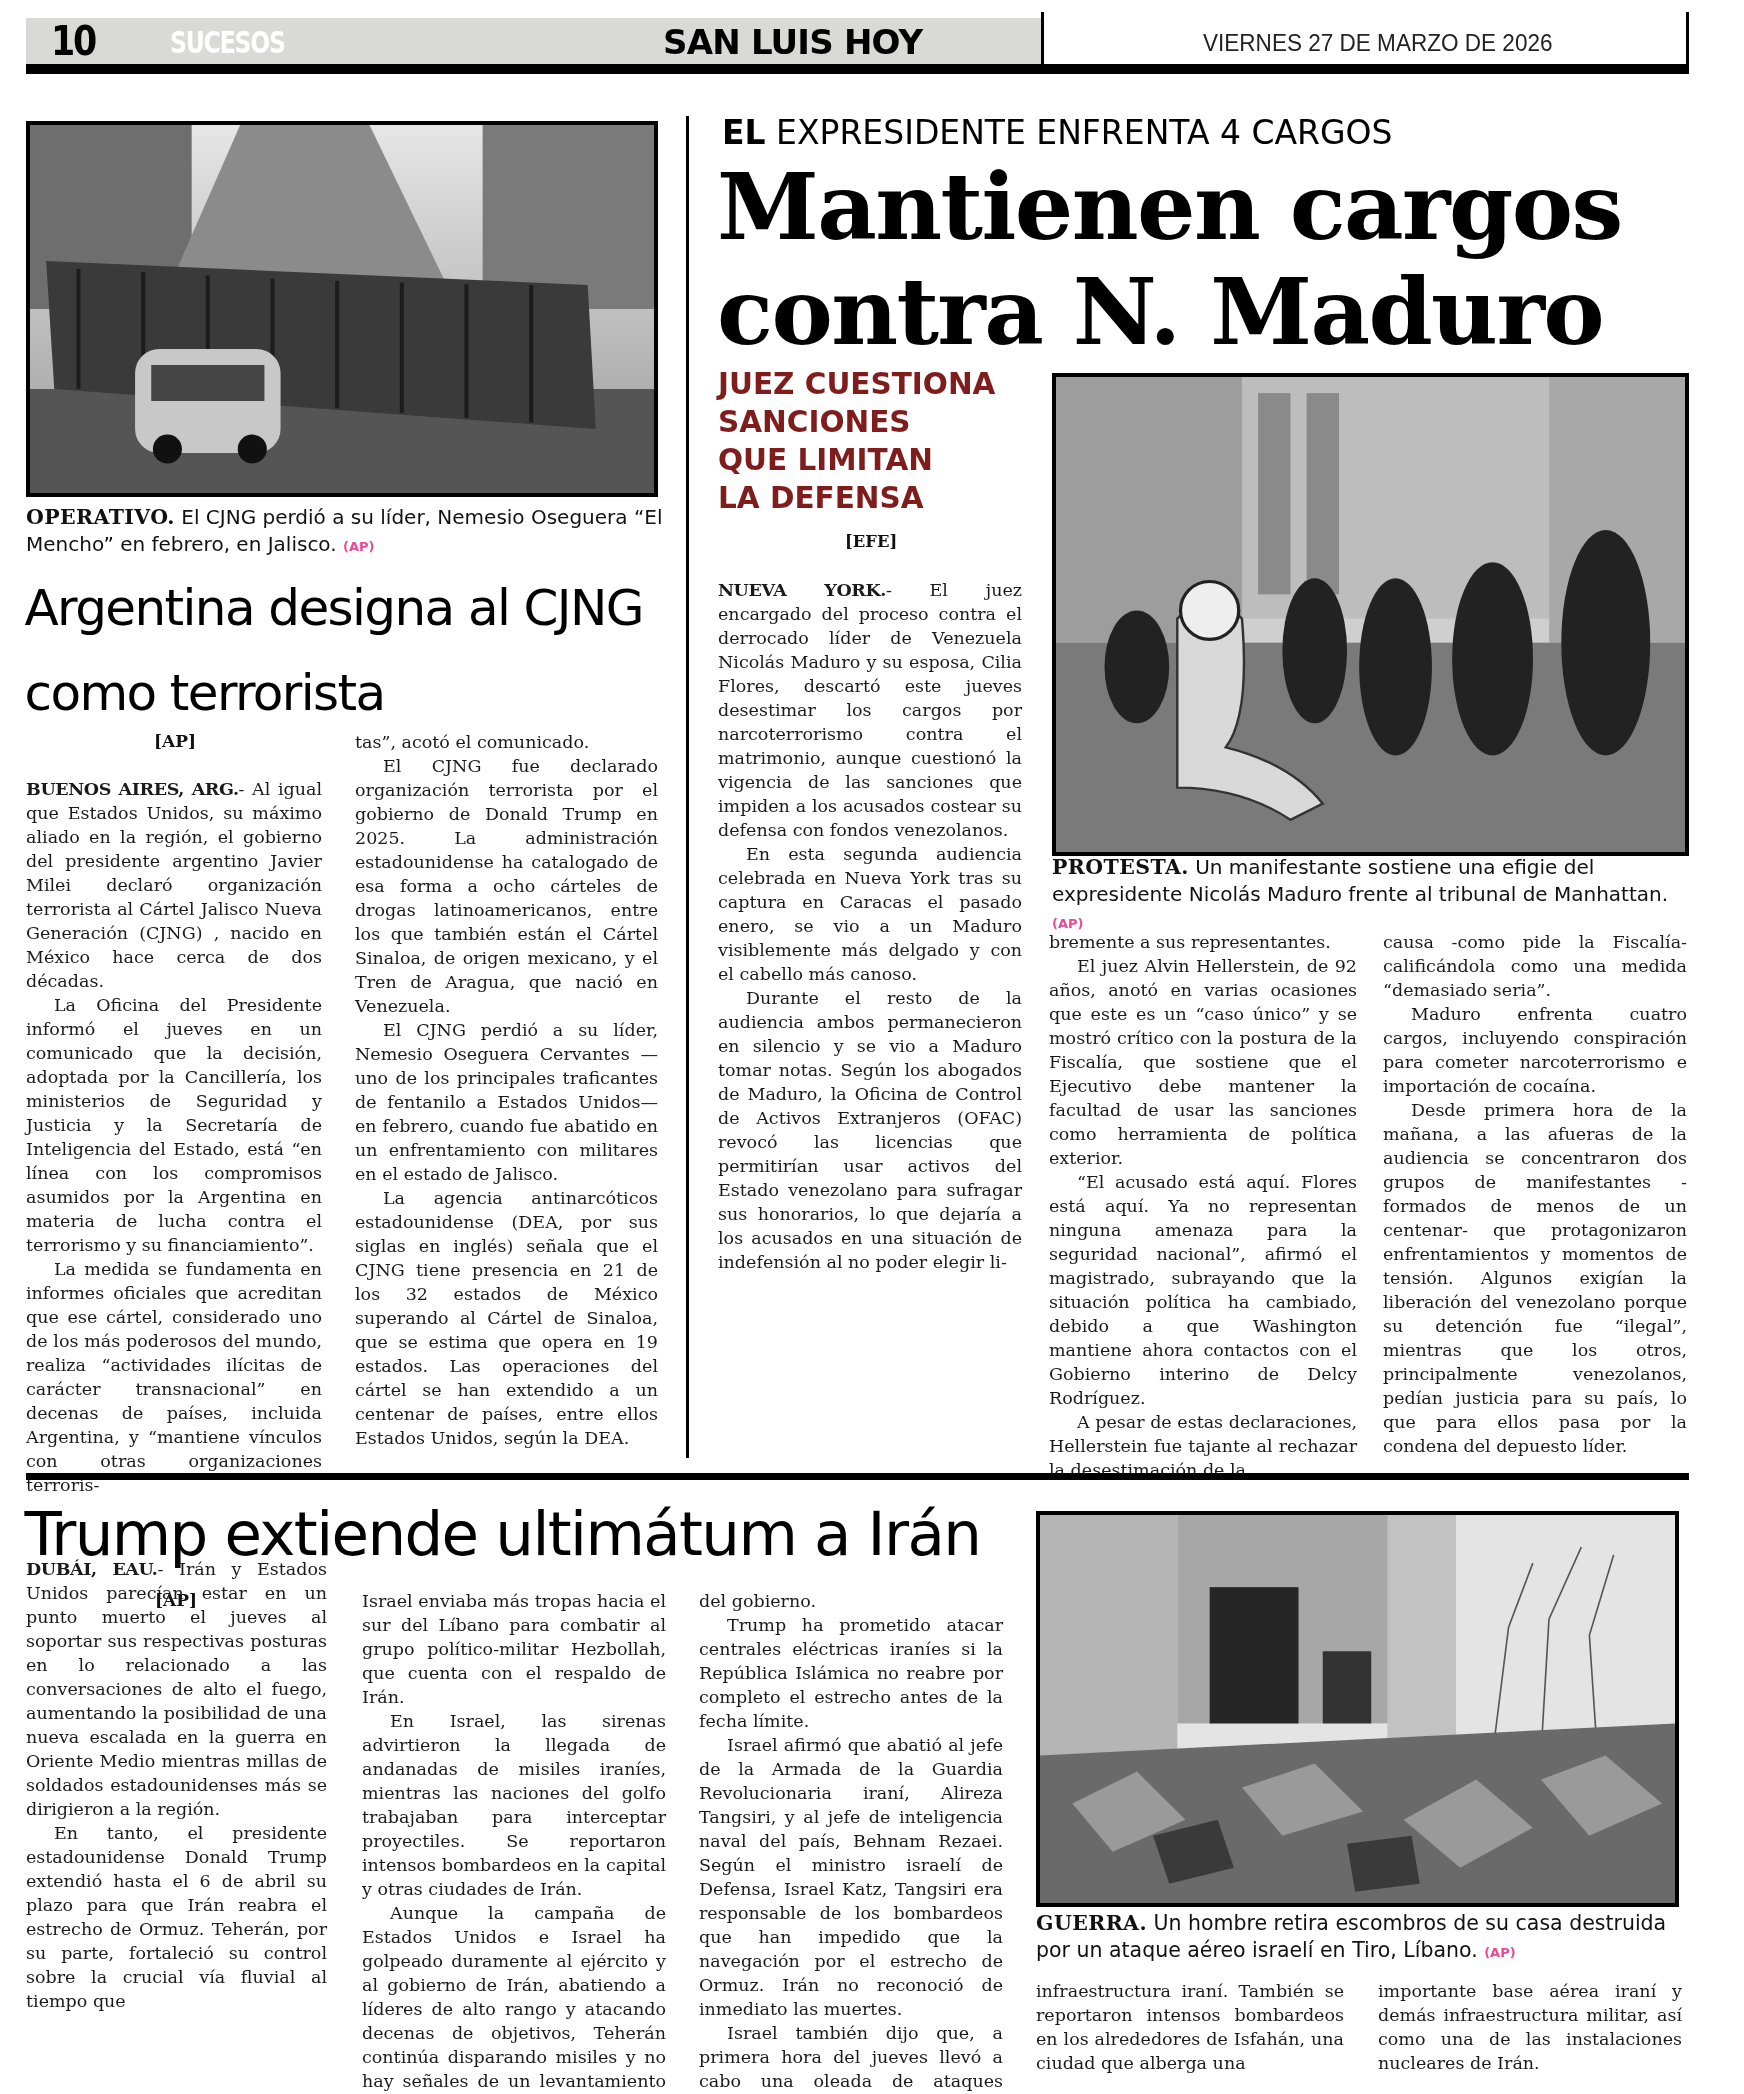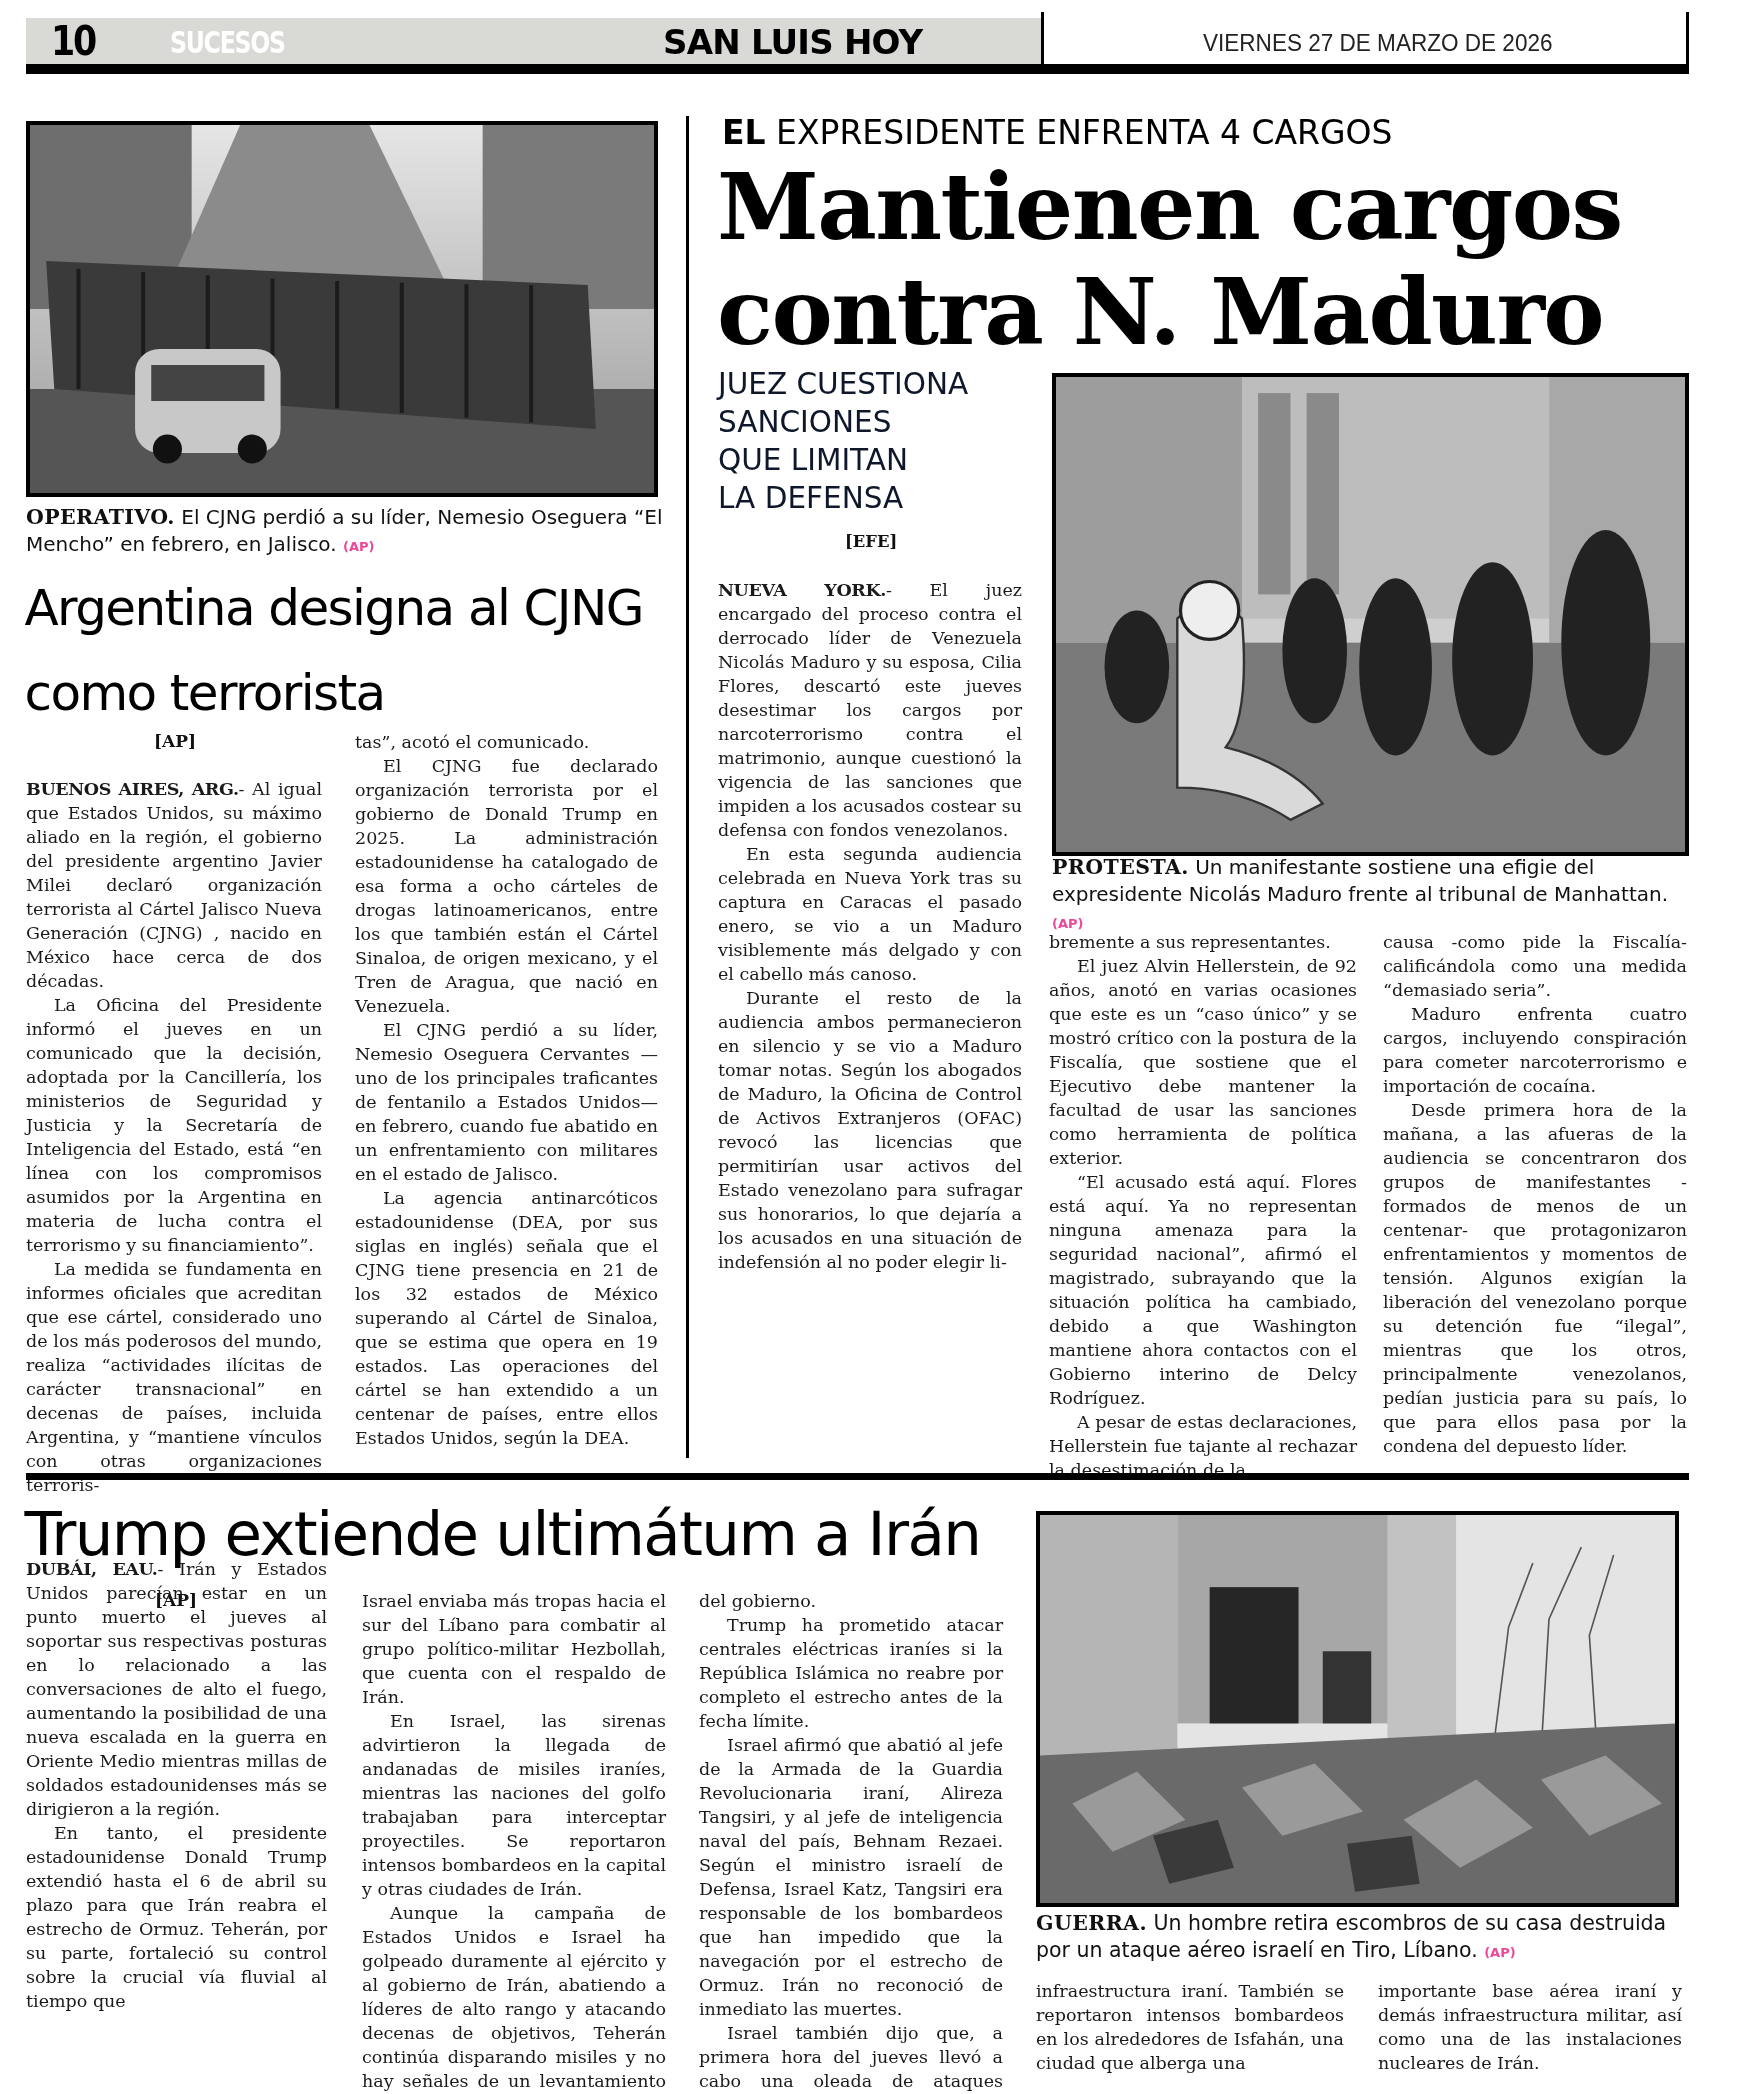--- a/index.html
+++ b/index.html
@@ -23,21 +23,21 @@
   
   .caption { position: absolute; font-family: "DejaVu Sans", sans-serif; font-size: 20px; line-height: 27px; color: #111; }
   .caption .lead { font-family: "DejaVu Serif", serif; font-weight: 700; font-size: 20.5px; letter-spacing: 0.4px; }
   .caption .credit { font-weight: 700; font-size: 13px; color: #ec4899; }
 
   
   .headline-sans { position: absolute; font-family: "DejaVu Sans", sans-serif; font-weight: 400; color: #000; letter-spacing: -1.6px; }
   .kicker { position: absolute; left: 722px; top: 113px; font-family: "DejaVu Sans", sans-serif; font-size: 33px; line-height: 39px; color: #000; }
   .kicker b { font-weight: 700; }
   .big-head { position: absolute; left: 717px; top: 155px; font-family: "DejaVu Serif", serif; font-weight: 700; font-size: 92px; line-height: 105px; color: #000; letter-spacing: -1.6px; }
-  .deck { position: absolute; left: 718px; top: 365px; font-family: "DejaVu Sans", sans-serif; font-size: 29.5px; line-height: 38px; color: #0f172a; }
+  .deck { position: absolute; left: 718px; top: 365px; font-family: "DejaVu Sans", sans-serif; font-size: 29.5px; line-height: 38px; color: #7f1d1d; font-weight: bold; }
 
   .byline { position: absolute; font-family: "DejaVu Serif", serif; font-weight: 700; font-size: 17px; color: #111; }
 
   
   .col { position: absolute; font-family: "DejaVu Serif", serif; font-size: 17.5px; line-height: 24px; color: #1a1a1a; text-align: justify; hyphens: manual; }
   .col p { text-indent: 28px; }
   .col p.first { text-indent: 0; }
   .col .dateline { font-weight: 700; letter-spacing: -0.4px; }
 
   .rule { position: absolute; background: #000; }

